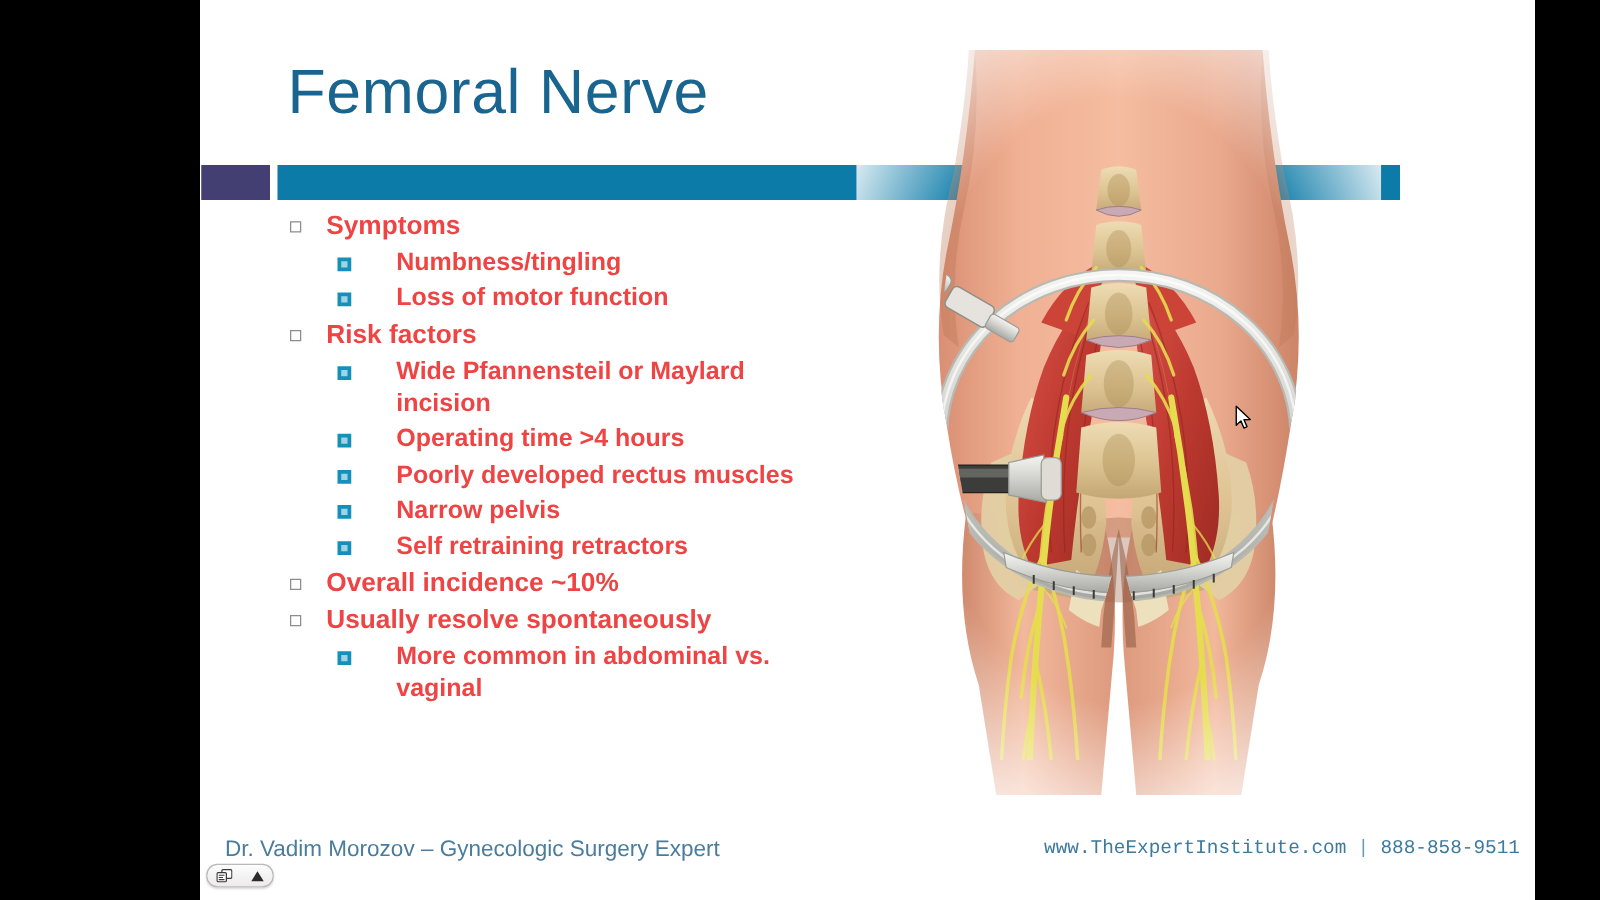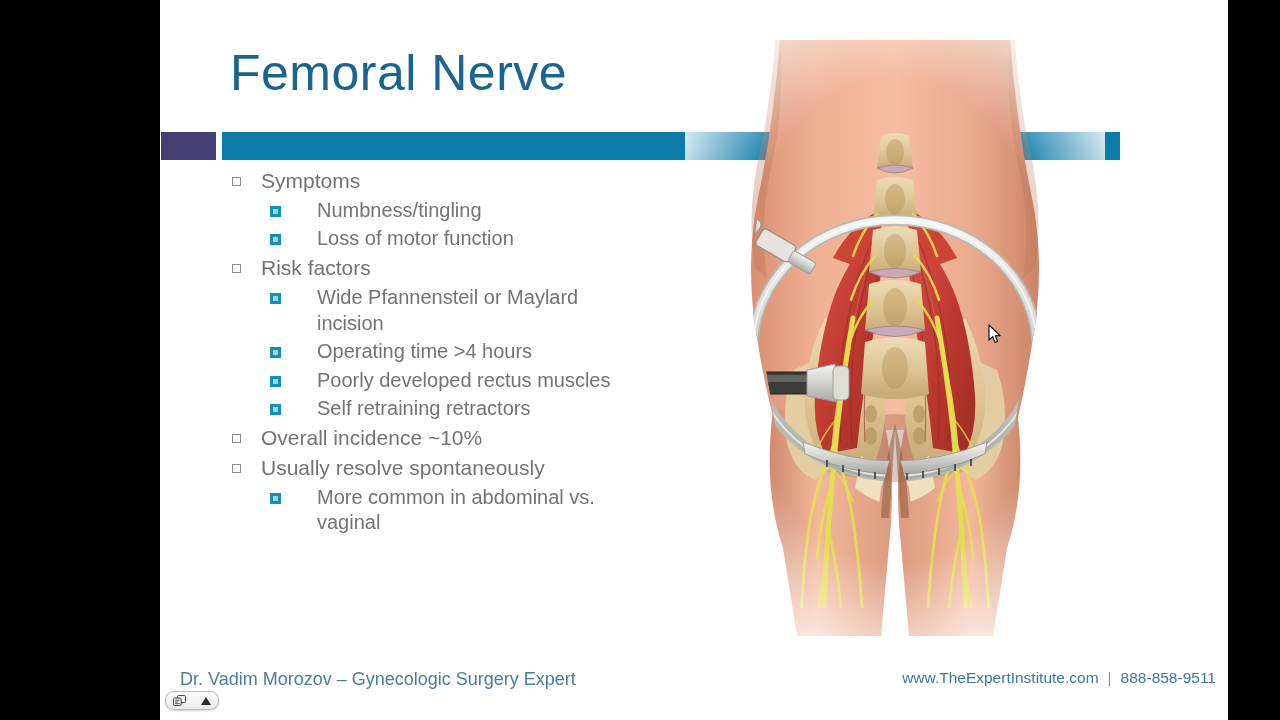--- a/index.html
+++ b/index.html
@@ -120,23 +120,24 @@
     content: "";
     position: absolute;
     left: 3px;
     top: 3px;
     width: 5px;
     height: 5px;
     background: #9fd4e6;
   }
 
   .bullet-text {
-    color: #737373;
+    color: #ef4444;
     font-family: "Liberation Sans", sans-serif;
     line-height: 1.28;
+    font-weight: bold;
   }
   .level-1 .bullet-text { font-size: 21px; }
   .level-2 .bullet-text { font-size: 20px; }
 
   
   #anatomy-figure {
     position: absolute;
     left: 525px;
     top: 18px;
     width: 420px;
@@ -153,21 +154,21 @@
     color: #4a7d9b;
     font-family: "Liberation Sans", sans-serif;
     white-space: nowrap;
   }
   #footer-right {
     position: absolute;
     right: 12px;
     top: 669px;
     font-size: 15.5px;
     color: #3d7a9e;
-    font-family: Liberation Sans, sans-serif;
+    font-family: Liberation Mono, monospace;
     white-space: nowrap;
   }
   #footer-right .sep {
     color: #6a9ab5;
     padding: 0 9px;
   }
 
   
   #mini-toolbar {
     position: absolute;
@@ -254,20 +255,24 @@
       <div class="bullet-row level-2">
         <span class="marker-filled"></span>
         <span class="bullet-text">Operating time &gt;4 hours</span>
       </div>
 
       <div class="bullet-row level-2">
         <span class="marker-filled"></span>
         <span class="bullet-text">Poorly developed rectus muscles</span>
       </div>
 
+      <div class="bullet-row level-2">
+        <span class="marker-filled"></span>
+        <span class="bullet-text">Narrow pelvis</span>
+      </div>
 
       <div class="bullet-row level-2">
         <span class="marker-filled"></span>
         <span class="bullet-text">Self retraining retractors</span>
       </div>
 
       <div class="bullet-row level-1">
         <span class="marker-hollow"></span>
         <span class="bullet-text">Overall incidence ~10%</span>
       </div>

